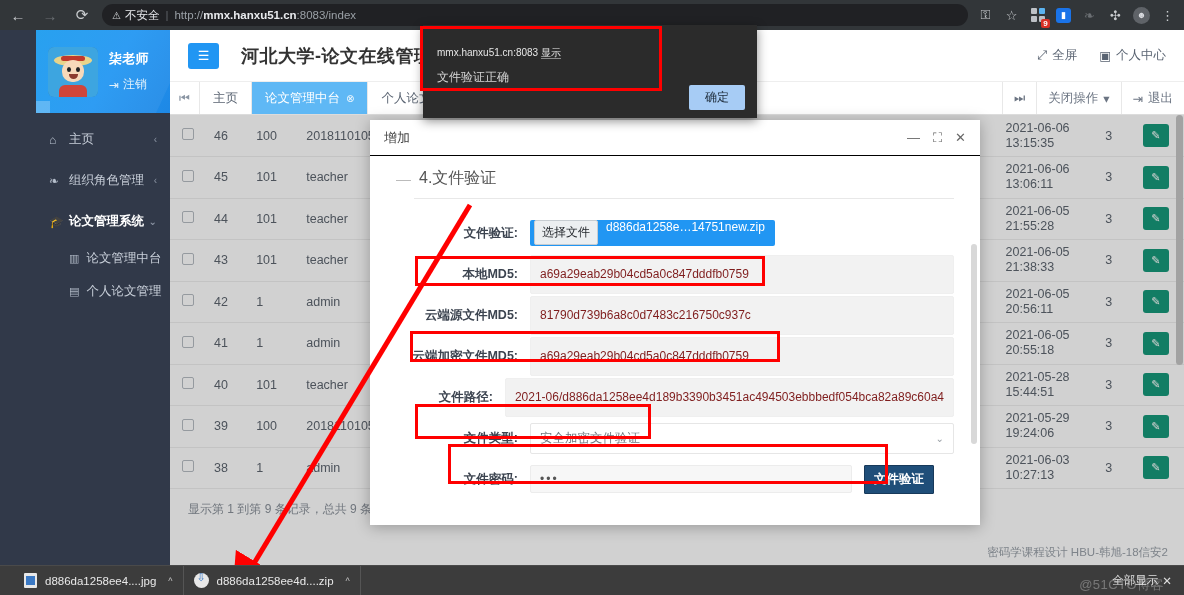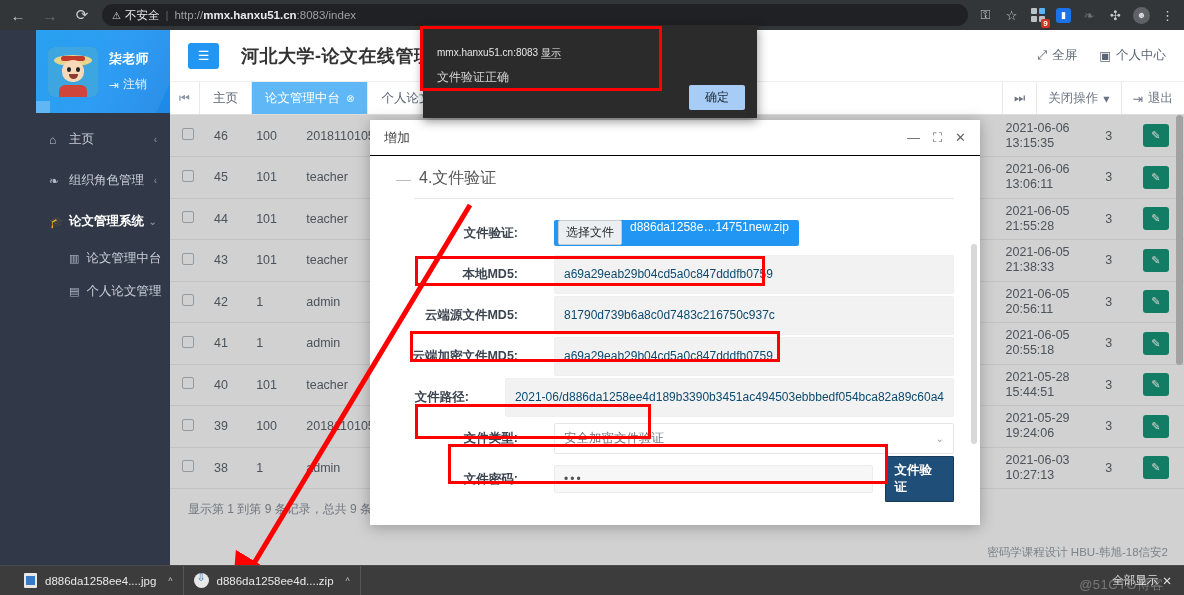--- a/index.html
+++ b/index.html
@@ -170,26 +170,26 @@
     height: 36px; border-bottom: 1px solid #000000; display: flex; align-items: center;
     padding: 0 14px; font-size: 13px; color: #444;
   }
   .modal-ctrls { margin-left: auto; display: flex; align-items: center; gap: 13px; color: #666; font-size: 13px; }
   .modal-body { position: relative; padding: 12px 26px 0 18px; height: 369px; overflow: hidden; }
   .sect-title { font-size: 16px; color: #555; display: flex; align-items: center; gap: 8px; padding-left: 8px; }
   .sect-dash { color: #bbb; font-size: 15px; }
   .sect-rule { border-bottom: 1px solid #e8e8e8; margin: 9px 0 0 26px; }
 
   .form { margin-top: 18px; }
-  .frow { display: flex; align-items: center; height: 32px; margin-bottom: 9px; position: relative; gap: 24px; }
+  .frow { display: flex; align-items: center; height: 32px; margin-bottom: 9px; position: relative; }
   .flabel { width: 142px; text-align: right; padding-right: 12px; font-size: 12.5px; color: #3c4450; font-weight: 700; }
   .fctl { flex: 1; position: relative; }
   .finput {
     height: 39px; background: #f2f2f2; border: 1px solid #efefef; border-radius: 2px;
-    display: flex; align-items: center; padding: 16px 9px; font-size: 12px; color: #0c4a6e;
+    display: flex; align-items: center; padding: 16px 9px; font-size: 12px; color: #7f1d1d;
     overflow: hidden; white-space: nowrap;
   }
   .fselect {
     height: 31px; background: #fff; border: 1px solid #e6e6e6; border-radius: 2px;
     display: flex; align-items: center; padding: 0 9px; font-size: 12.5px; color: #70787f;
   }
   .fselect .caret { margin-left: auto; color: #9aa0a6; font-size: 10px; }
   .fileblock {
     display: inline-flex; align-items: flex-start; background: #2196f3; border-radius: 2px;
     height: 26px; padding: 0 10px 0 4px; color: #fff; font-size: 12px;

